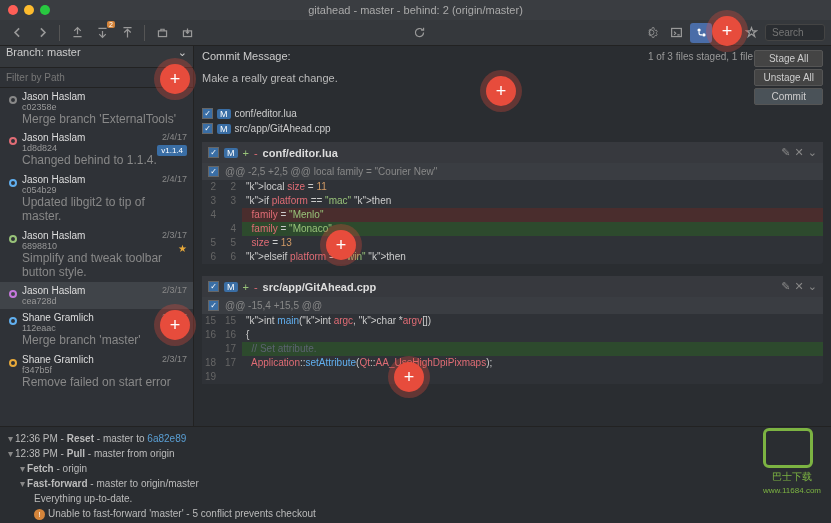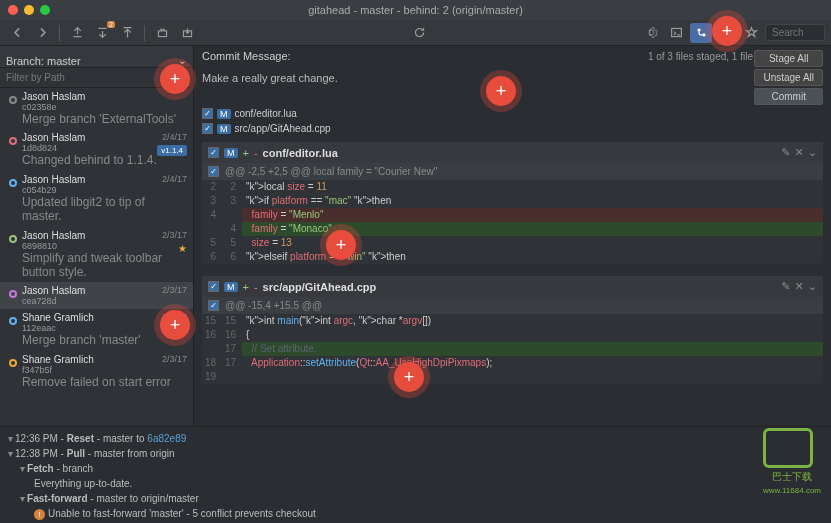--- a/index.html
+++ b/index.html
@@ -12,21 +12,21 @@
 .toolbar{height:26px;background:#35383c;display:flex;align-items:center;padding:0 6px;gap:3px;border-bottom:1px solid #222}
 .tbtn{width:22px;height:20px;display:flex;align-items:center;justify-content:center;color:#999;border-radius:3px}
 .tbtn.active{background:#4a6da8;color:#fff}
 .tbtn svg{width:13px;height:13px}
 .sep{width:1px;height:16px;background:#555;margin:0 3px}
 .spacer{flex:1}
 .search{background:#2a2d31;border:1px solid #444;border-radius:3px;padding:2px 6px;color:#888;width:60px;font-size:10px}
 .circle-plus{position:absolute;width:30px;height:30px;border-radius:50%;background:#e74c3c;display:flex;align-items:center;justify-content:center;color:#fff;font-size:18px;box-shadow:0 0 0 6px rgba(231,76,60,.3);z-index:100}
 .main{display:flex;height:380px}
 .sidebar{width:194px;background:#2f3237;display:flex;flex-direction:column;border-right:1px solid #222}
-.branch-row{height:22px;display:flex;align-items:flex-end;padding:0 6px;background:#35383c;color:#ccc;font-size:11px;border-bottom:1px solid #222}
+.branch-row{height:22px;display:flex;align-items:flex-start;padding:0 6px;background:#35383c;color:#ccc;font-size:11px;border-bottom:1px solid #222}
 .branch-row .chev{margin-left:auto}
 .filter{height:20px;padding:0 6px;display:flex;align-items:center;color:#777;font-size:10px;border-bottom:1px solid #222}
 .commits{flex:1;overflow:hidden}
 .commit{padding:3px 6px 3px 22px;position:relative;color:#aaa;font-size:10px}
 .commit.sel{background:#404449}
 .commit .author{color:#ddd;font-size:10px}
 .commit .hash{color:#999;font-size:9px}
 .commit .msg{color:#888;font-size:12px;line-height:1.2}
 .commit .date{position:absolute;right:6px;top:3px;color:#888;font-size:9px}
 .commit .tag{position:absolute;right:6px;top:16px;background:#3a6ea5;color:#fff;font-size:8px;padding:1px 4px;border-radius:2px}
@@ -340,23 +340,23 @@
             <div class="code"></div>
           </div>
         </div>
     </div>
   </div>
 </div>
 
 <div class="bottom">
   <div class="log-line"><span class="caret">▾</span><span>12:36 PM</span> - <b>Reset</b> - <span>master to</span> <span class="link">6a82e89</span></div>
   <div class="log-line"><span class="caret">▾</span><span>12:38 PM</span> - <b>Pull</b> - <span>master from origin</span></div>
-  <div class="log-line" style="padding-left:12px"><span class="caret">▾</span><b>Fetch</b> - <span>branch</span></div>
+  <div class="log-line" style="padding-left:12px"><span class="caret">▾</span><b>Fetch</b> - <span>origin</span></div>
+  <div class="log-line" style="padding-left:12px"><span class="caret">▾</span><b>Fast-forward</b> - <span>master to origin/master</span></div>
   <div class="log-line" style="padding-left:26px"><span>Everything up-to-date.</span></div>
-  <div class="log-line" style="padding-left:12px"><span class="caret">▾</span><b>Fast-forward</b> - <span>master to origin/master</span></div>
   <div class="log-line" style="padding-left:26px"><span class="icon-circle ic-warn">!</span><span>Unable to fast-forward 'master' - 5 conflict prevents checkout</span></div>
   <div class="log-line" style="padding-left:38px"></div>
 
 </div>
 
 <div class="circle-plus" style="top:64px;left:160px">+</div>
 <div class="circle-plus" style="top:76px;left:486px">+</div>
 <div class="circle-plus" style="top:16px;left:712px">+</div>
 <div class="circle-plus" style="top:230px;left:326px">+</div>
 <div class="circle-plus" style="top:310px;left:160px">+</div>

